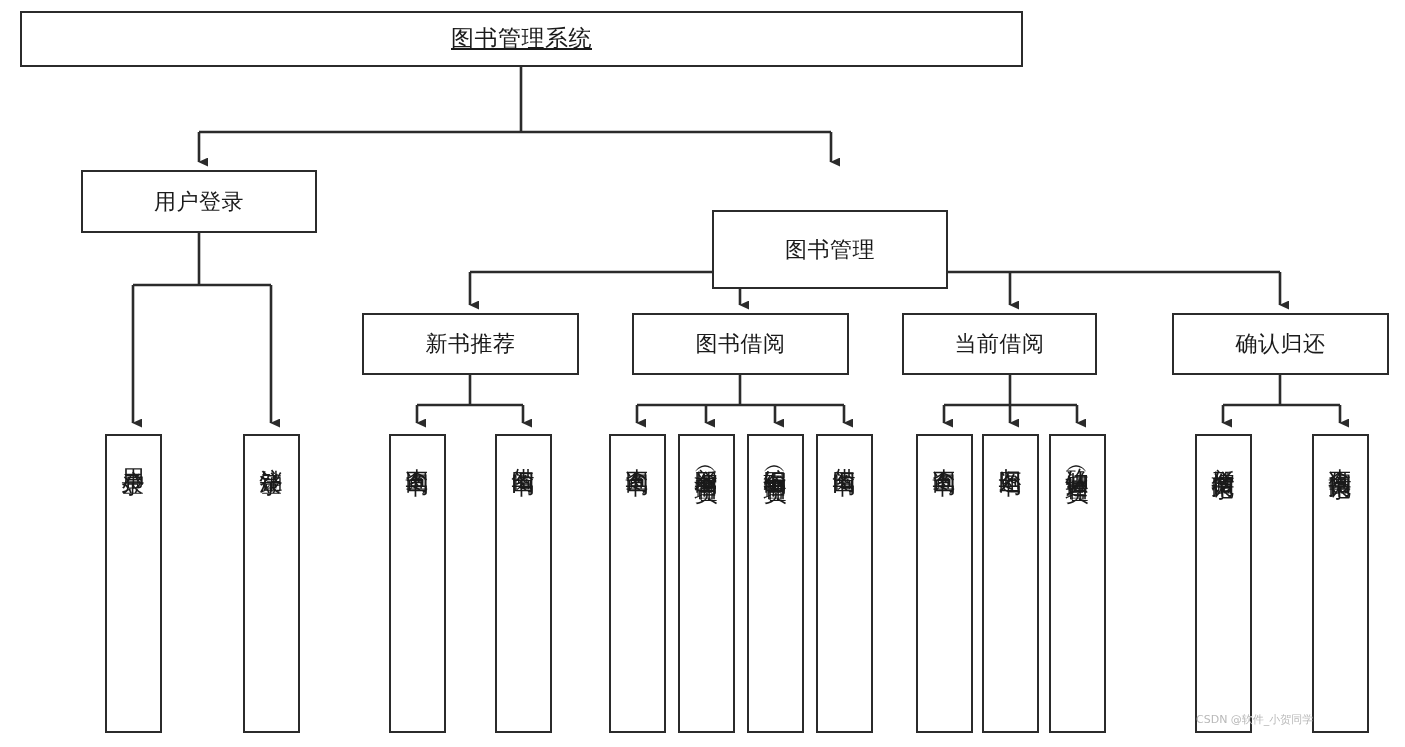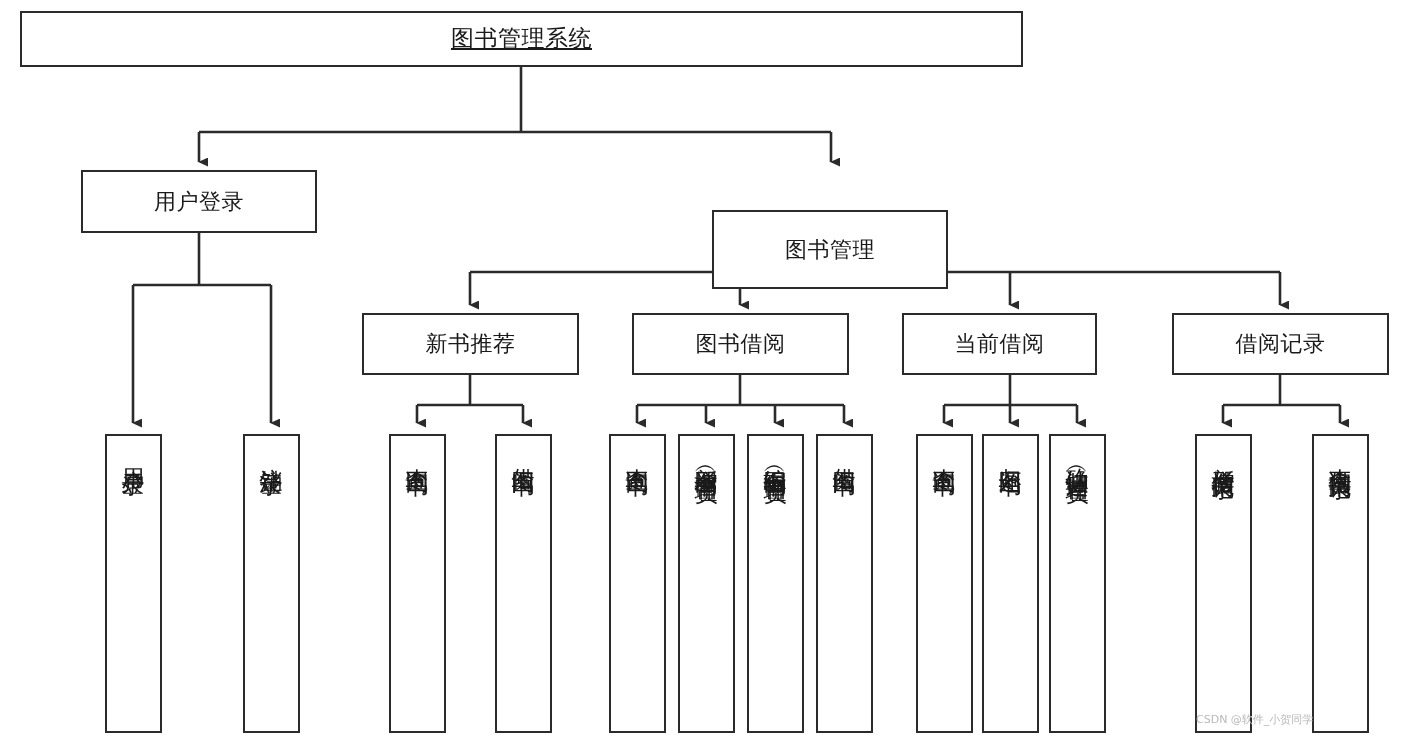--- a/index.html
+++ b/index.html
@@ -150,21 +150,21 @@
 
   <div class="node horiz" style="left:362px; top:313px; width:217px; height:62px;">
     <span class="node-label">新书推荐</span>
   </div>
 
   <div class="node horiz" style="left:902px; top:313px; width:195px; height:62px;">
     <span class="node-label">当前借阅</span>
   </div>
 
   <div class="node horiz" style="left:1172px; top:313px; width:217px; height:62px;">
-    <span class="node-label">借阅记录</span>
+    <span class="node-label">确认归还</span>
   </div>
 
   <div class="node vert" style="left:105px; top:434px; width:57px; height:299px;">
     <span class="node-label">用户登录</span>
   </div>
   <div class="node vert" style="left:243px; top:434px; width:57px; height:299px;">
     <span class="node-label">注销登录</span>
   </div>
 
   <div class="node vert" style="left:389px; top:434px; width:57px; height:299px;">

